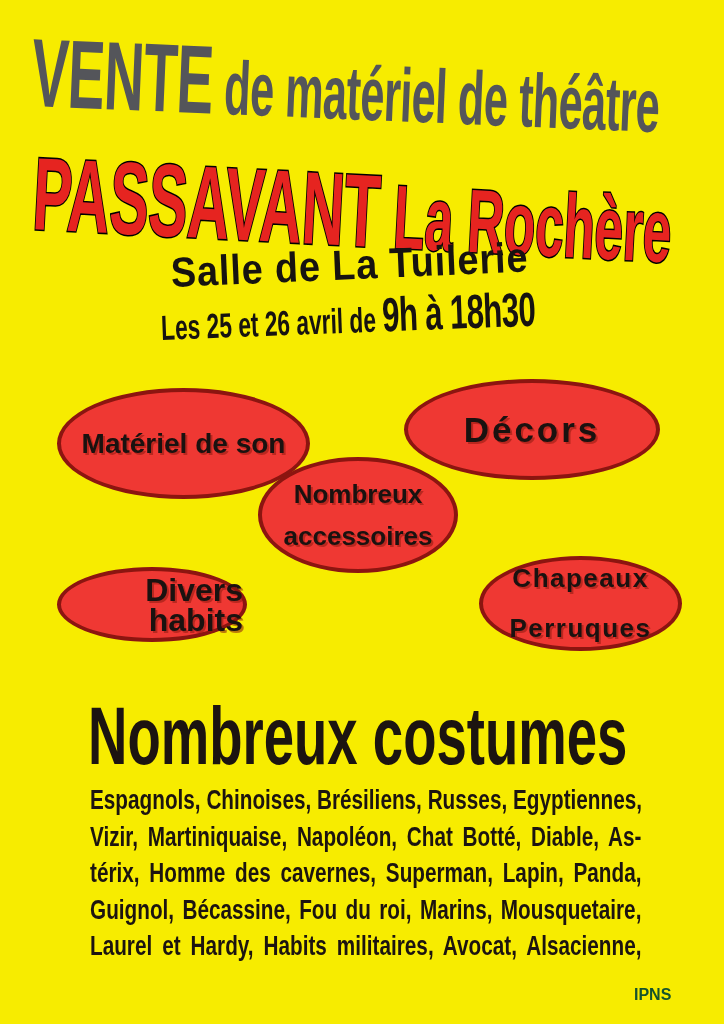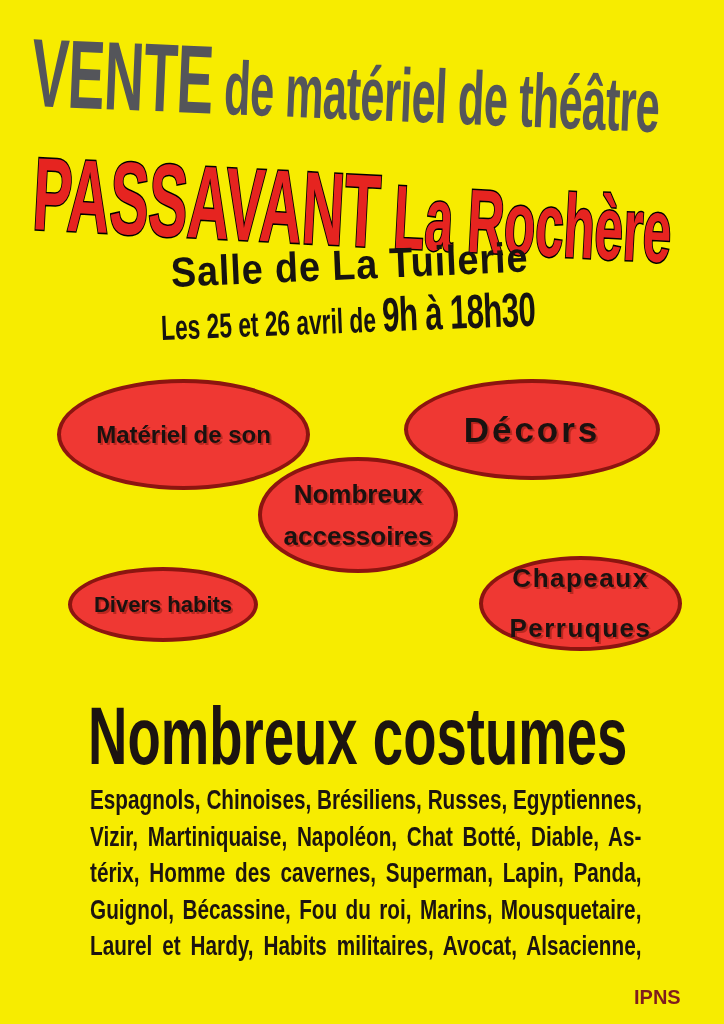--- a/index.html
+++ b/index.html
@@ -56,24 +56,24 @@
     position:absolute;
     background:#ef3833;
     border:4px solid #8c1510;
     border-radius:50%;
     display:flex;flex-direction:column;
     align-items:center;justify-content:center;
     color:#1a1210;font-weight:bold;text-align:center;
     text-shadow:2px 2px 0 rgba(140,25,15,0.55);
     box-sizing:border-box;
   }
-  .e1{left:57px;top:379px;width:253px;height:111px;font-size:24px;line-height:40px;}
+  .e1{left:57px;top:388px;width:253px;height:111px;font-size:28px;line-height:40px;}
   .e2{left:404px;top:379px;width:256px;height:101px;font-size:35px;line-height:41px;letter-spacing:3px;}
   .e3{left:258px;top:457px;width:200px;height:116px;font-size:26px;line-height:42px;}
-  .e4{left:68px;top:567px;width:190px;height:75px;font-size:22px;line-height:30px;}
+  .e4{left:57px;top:567px;width:190px;height:75px;font-size:32px;line-height:30px;text-align:right;}
   .e5{left:479px;top:556px;width:203px;height:95px;font-size:26px;line-height:35px;letter-spacing:1.5px;gap:15px;}
 
   
   .costumes-title{
     left:88px;top:695px;
     transform:scaleX(0.665);
     color:#1c1410;font-weight:bold;line-height:1;
     font-size:82px;
   }
 
@@ -88,21 +88,21 @@
   }
   .para-line{
     text-align:justify;
     text-align-last:justify;
     white-space:nowrap;
   }
 
   
   .ipns{
     left:634px;top:986px;
-    color:#7f1d1d;font-weight:bold;font-size:20px;
+    color:#14532d;font-weight:bold;font-size:16px;
   }
 </style>
 </head>
 <body>
 
 <div class="poster">
 
   <div class="abs title-main">
     <span class="big">VENTE</span><span class="rest"> de matériel de théâtre</span>
   </div>

